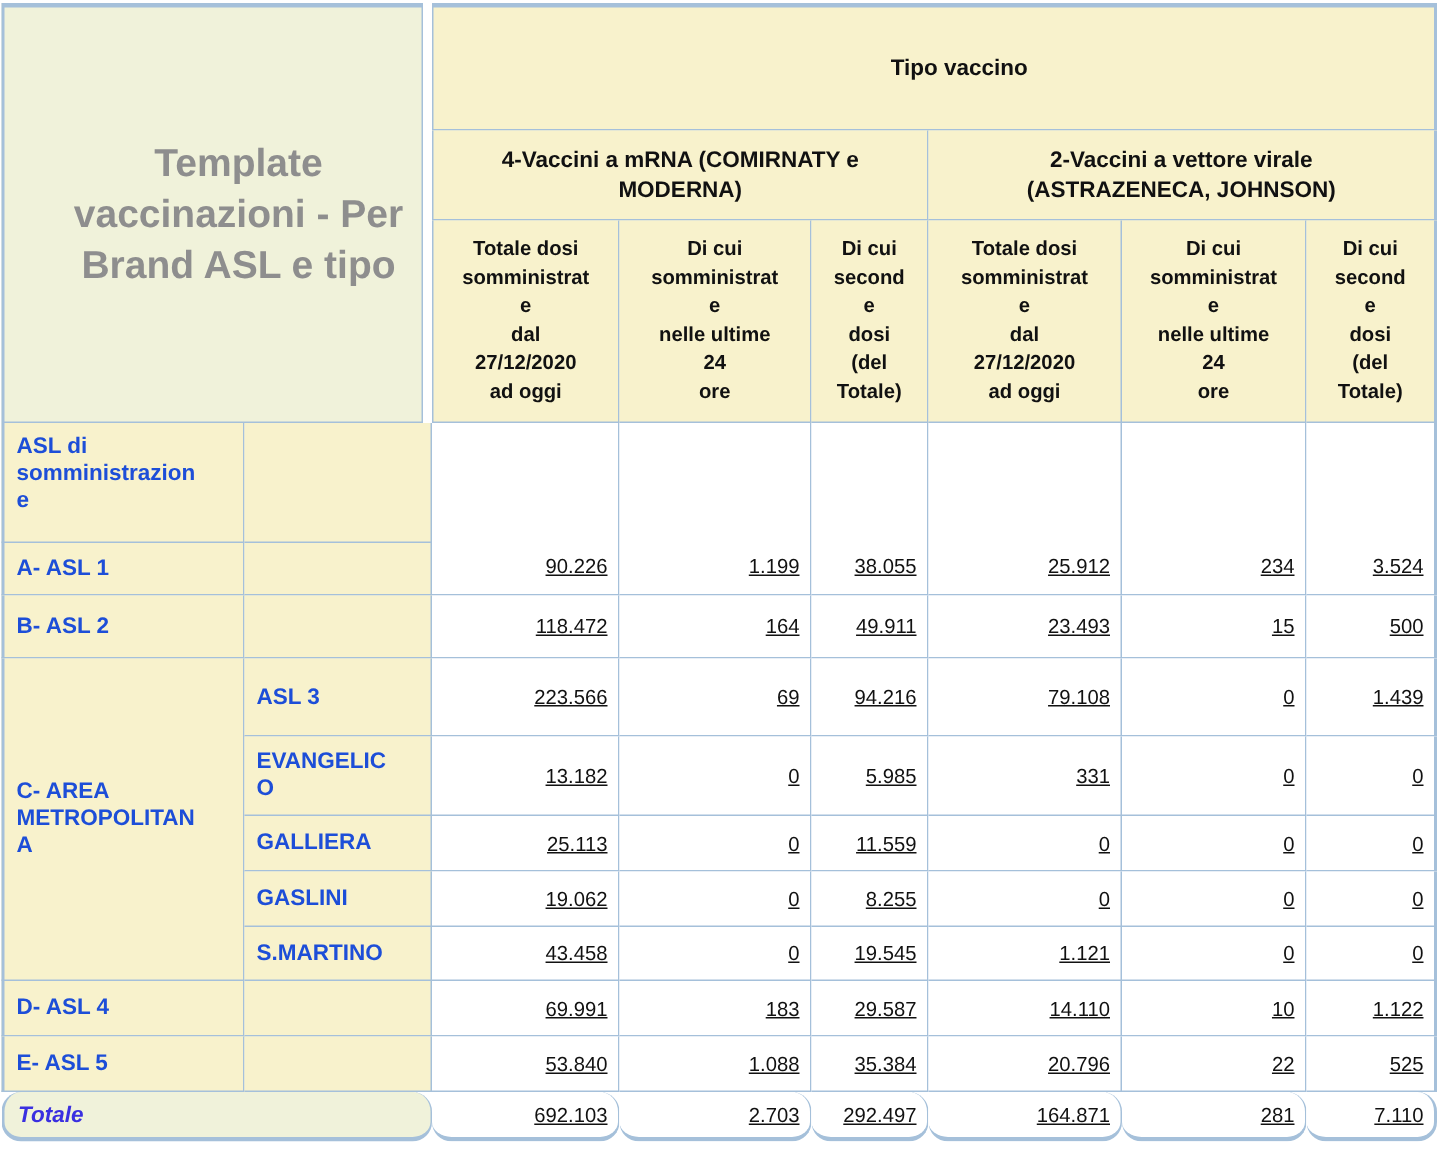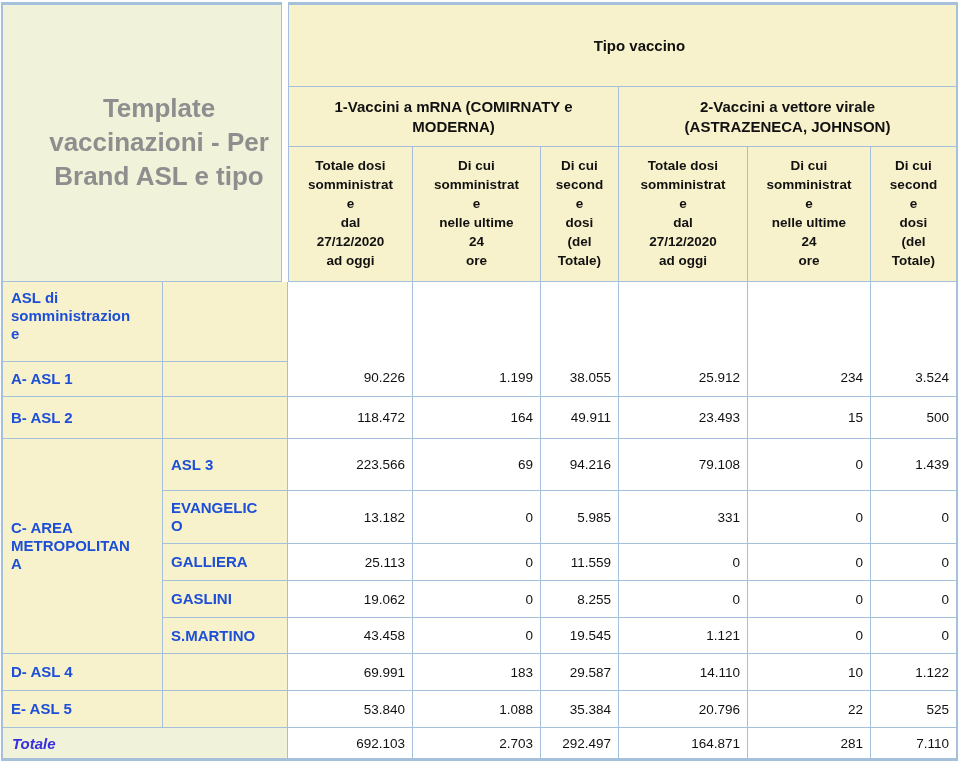--- a/index.html
+++ b/index.html
@@ -17,53 +17,53 @@
     width:957px;
     grid-template-columns:162px 119px 6px 125px 128px 78px 129px 123px 87px;
     grid-template-rows:85px 60px 135px 80px 35px 42px 52px 53px 37px 37px 36px 37px 37px 33px;
     background:#fff;
   }
   .c{border-right:1px solid var(--bc);border-bottom:1px solid var(--bc);display:flex;overflow:hidden;}
   .yellow{background:var(--yellow);}
   .pale{background:var(--pale);}
   .white{background:#fff;}
   .bt{border-top:3px solid var(--bc);padding-left:34px;}
-  .bb3{border-bottom:3px solid var(--bc);}
+  .bb3{border-bottom:3px solid var(--bc);border-radius:13px;}
   .bl2{border-left:2px solid var(--bc);}
   .bl1{border-left:1px solid var(--bc);}
   .br2{border-right:2px solid var(--bc);}
   .pre{white-space:pre;}
   .title{color:var(--title);font-size:26px;font-weight:700;line-height:1.3;
          justify-content:center;align-items:center;text-align:center;}
   .hdr{font-weight:700;color:#111;justify-content:center;align-items:center;text-align:center;}
   .hdr-top{font-size:15px;}
   .hdr-group{font-size:15px;line-height:1.3;}
   .hdr-col{font-size:13.5px;line-height:1.4;}
   .lbl{font-weight:700;color:#1d4ed8;font-size:15px;line-height:1.2;
        align-items:center;padding:5px 8px;text-align:left;}
   .lbl.top{align-items:flex-start;padding-top:7px;}
   .num{font-size:13.5px;color:#111;justify-content:flex-end;align-items:center;
-       padding-right:7px;font-weight:400;}
+       padding-right:7px;font-weight:400;text-decoration:underline;}
   .num.merged{align-items:flex-end;padding-bottom:11px;}
   .totale-lbl{font-style:italic;color:var(--tot);font-weight:700;font-size:15px;
               align-items:center;padding:5px 9px;}
 </style>
 </head>
 <body>
 
 <div class="page">
   <div class="grid">
 
     <div class="c pale bt bl2 title pre" style="grid-area:1/1/span 3/span 2;">Template
 vaccinazioni - Per
 Brand ASL e tipo</div>
 
     <div class="c yellow bt bl1 br2 hdr hdr-top" style="grid-area:1/4/span 1/span 6;">Tipo vaccino</div>
 
-    <div class="c yellow bl1 hdr hdr-group pre" style="grid-area:2/4/span 1/span 3;">1-Vaccini a mRNA (COMIRNATY e
+    <div class="c yellow bl1 hdr hdr-group pre" style="grid-area:2/4/span 1/span 3;">4-Vaccini a mRNA (COMIRNATY e
 MODERNA)</div>
     <div class="c yellow br2 hdr hdr-group pre" style="grid-area:2/7/span 1/span 3;">2-Vaccini a vettore virale
 (ASTRAZENECA, JOHNSON)</div>
 
     <div class="c yellow bl1 hdr hdr-col pre" style="grid-area:3/4;">Totale dosi
 somministrat
 e
 dal
 27/12/2020
 ad oggi</div>

